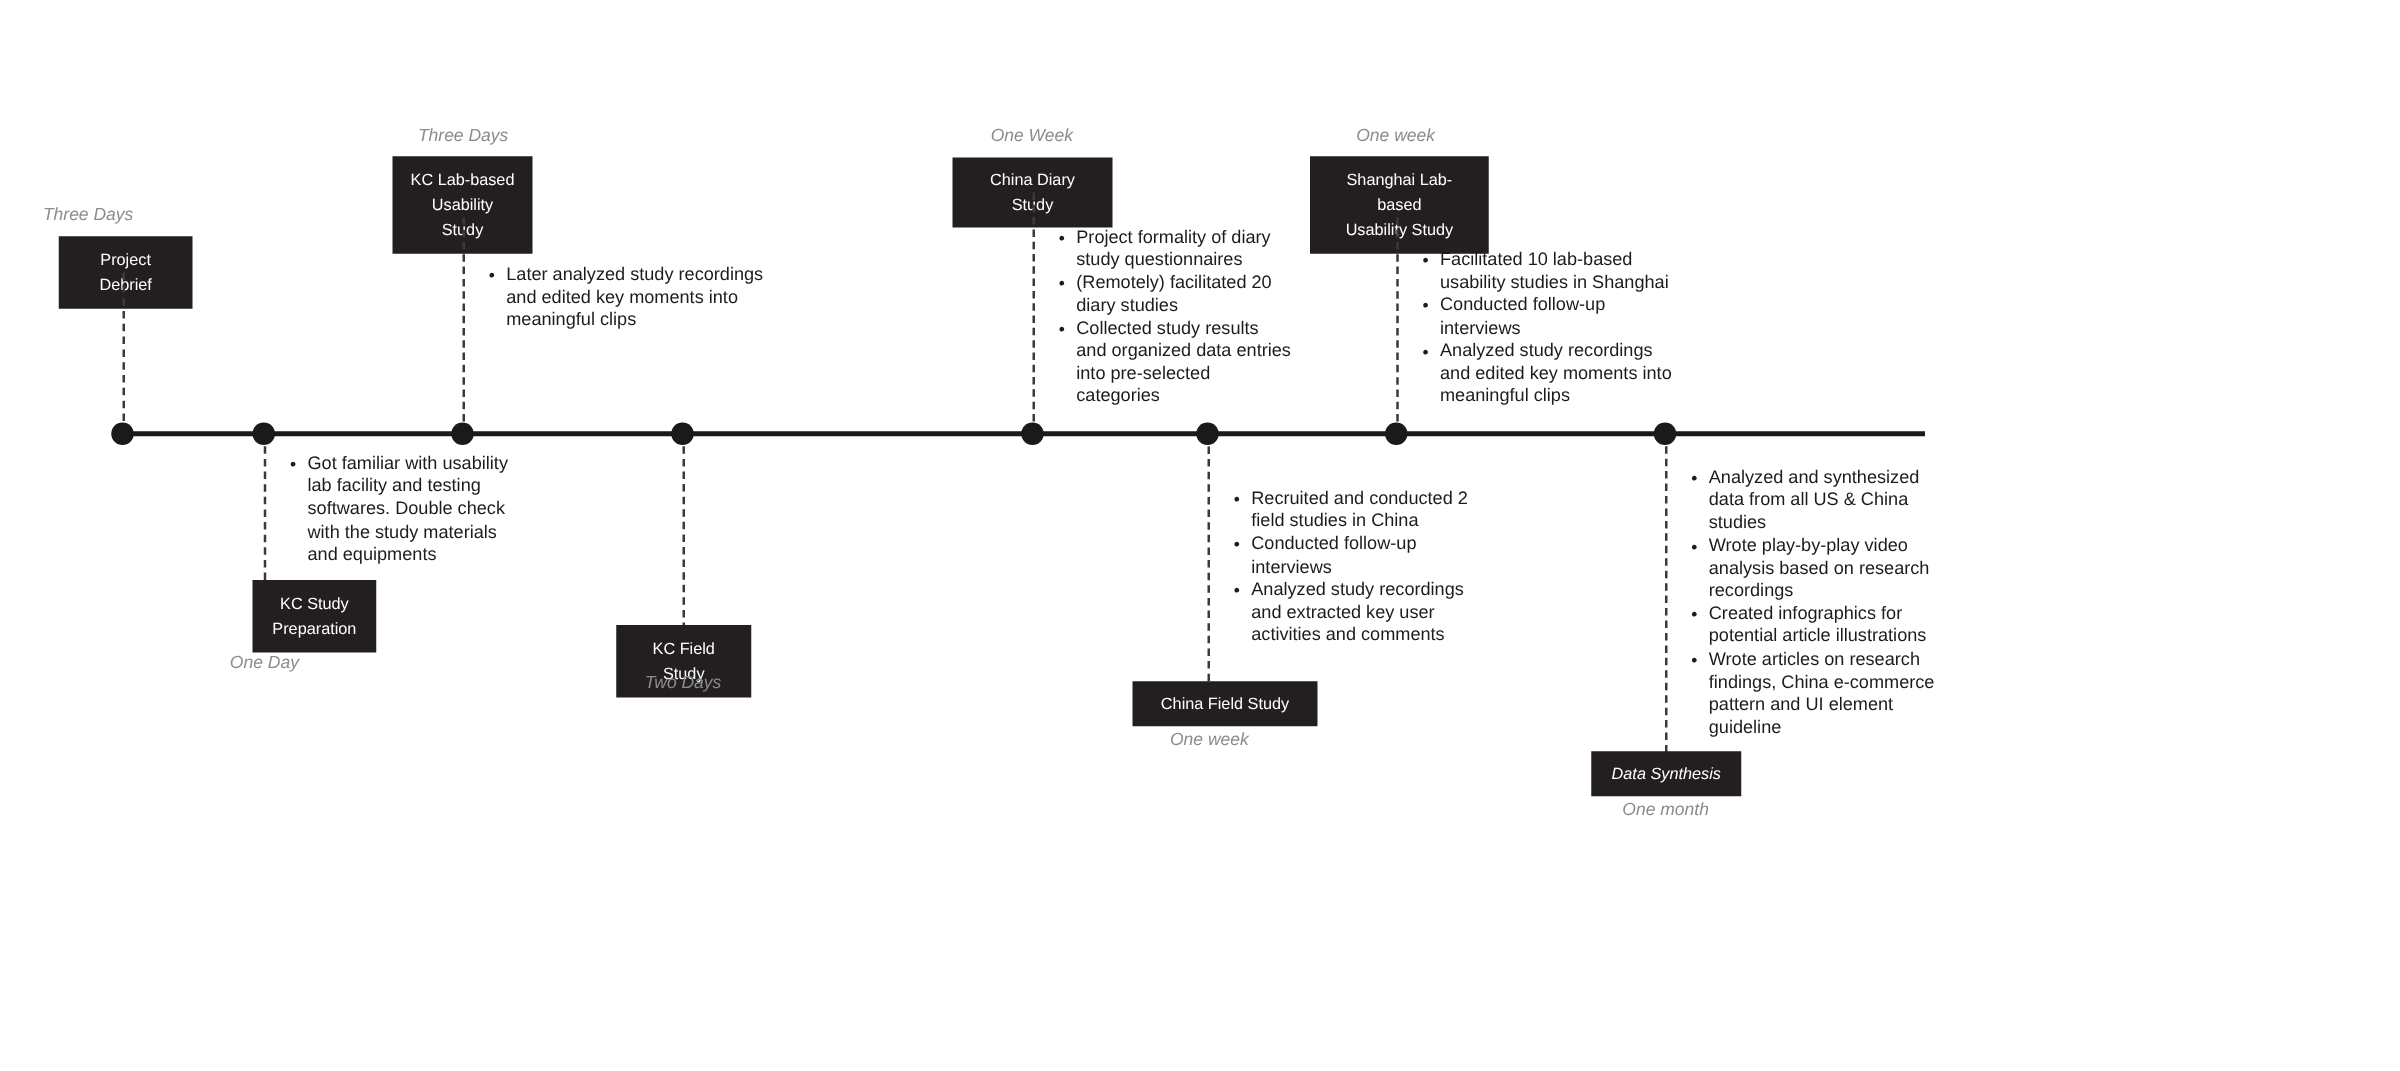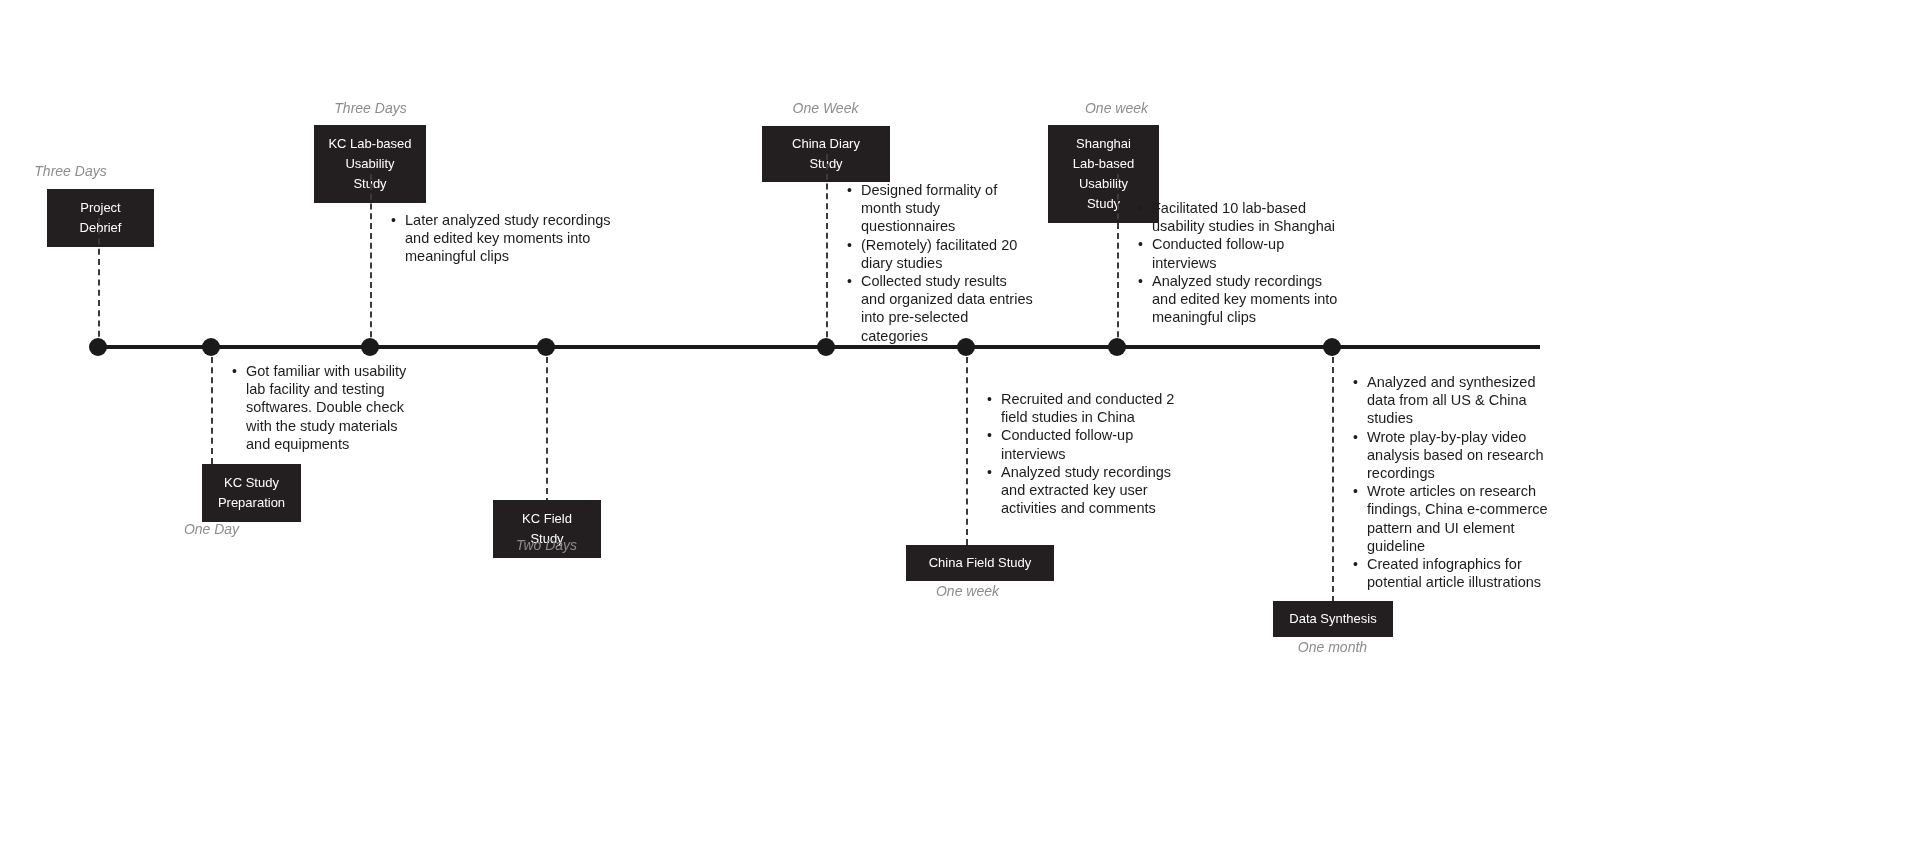--- a/index.html
+++ b/index.html
@@ -126,51 +126,51 @@
 
   <div class="leader" style="left:546px; top:347px; height:157px;"></div>
   <div class="chip" style="left:493px; top:500px; width:108px;">KC Field Study</div>
   <div class="duration" style="left:484px; top:537px; width:125px;">Two Days</div>
   <div class="node-dot" style="left:546px;"></div>
 
   <div class="duration" style="left:763px; top:100px; width:125px;">One Week</div>
   <div class="chip" style="left:762px; top:126px; width:128px; padding-top:8px; padding-bottom:8px;">China Diary Study</div>
   <div class="leader" style="left:826px; top:154px; height:193px;"></div>
   <ul class="bullets" style="left:845px; top:181px; width:172px;">
-    <li>Designed formality of month study questionnaires</li>
+    <li>Project formality of diary study questionnaires</li>
     <li>(Remotely) facilitated 20 diary studies</li>
     <li>Collected study results and organized data entries into pre-selected categories</li>
   </ul>
   <div class="node-dot" style="left:826px;"></div>
 
   <div class="leader" style="left:966px; top:347px; height:198px;"></div>
   <ul class="bullets" style="left:985px; top:390px; width:178px;">
     <li>Recruited and conducted 2 field studies in China</li>
     <li>Conducted follow-up interviews</li>
     <li>Analyzed study recordings and extracted key user activities and comments</li>
   </ul>
   <div class="chip" style="left:906px; top:545px; width:148px; padding-top:8px; padding-bottom:8px;">China Field Study</div>
   <div class="duration" style="left:905px; top:583px; width:125px;">One week</div>
   <div class="node-dot" style="left:966px;"></div>
 
   <div class="duration" style="left:1054px; top:100px; width:125px;">One week</div>
-  <div class="chip" style="left:1048px; top:125px; width:111px;">Shanghai Lab-based
+  <div class="chip" style="left:1048px; top:125px; width:143px;">Shanghai Lab-based
 Usability Study</div>
   <div class="leader" style="left:1117px; top:174px; height:173px;"></div>
   <ul class="bullets" style="left:1136px; top:199px; width:186px;">
     <li>Facilitated 10 lab-based usability studies in Shanghai</li>
     <li>Conducted follow-up interviews</li>
     <li>Analyzed study recordings and edited key moments into meaningful clips</li>
   </ul>
   <div class="node-dot" style="left:1117px;"></div>
 
   <div class="leader" style="left:1332px; top:347px; height:255px;"></div>
   <ul class="bullets" style="left:1351px; top:373px; width:185px;">
     <li>Analyzed and synthesized data from all US &amp; China studies</li>
     <li>Wrote play-by-play video analysis based on research recordings</li>
+    <li>Created infographics for potential article illustrations</li>
     <li>Wrote articles on research findings, China e-commerce pattern and UI element guideline</li>
-    <li>Created infographics for potential article illustrations</li>
   </ul>
-  <div class="chip" style="left:1273px; top:601px; width:120px; padding-top:8px; padding-bottom:8px;">Data Synthesis</div>
+  <div class="chip" style="left:1273px; top:601px; width:120px; padding-top:8px; padding-bottom:8px;font-style:italic;">Data Synthesis</div>
   <div class="duration" style="left:1270px; top:639px; width:125px;">One month</div>
   <div class="node-dot" style="left:1332px;"></div>
 
 </div>
 
 </body></html>

